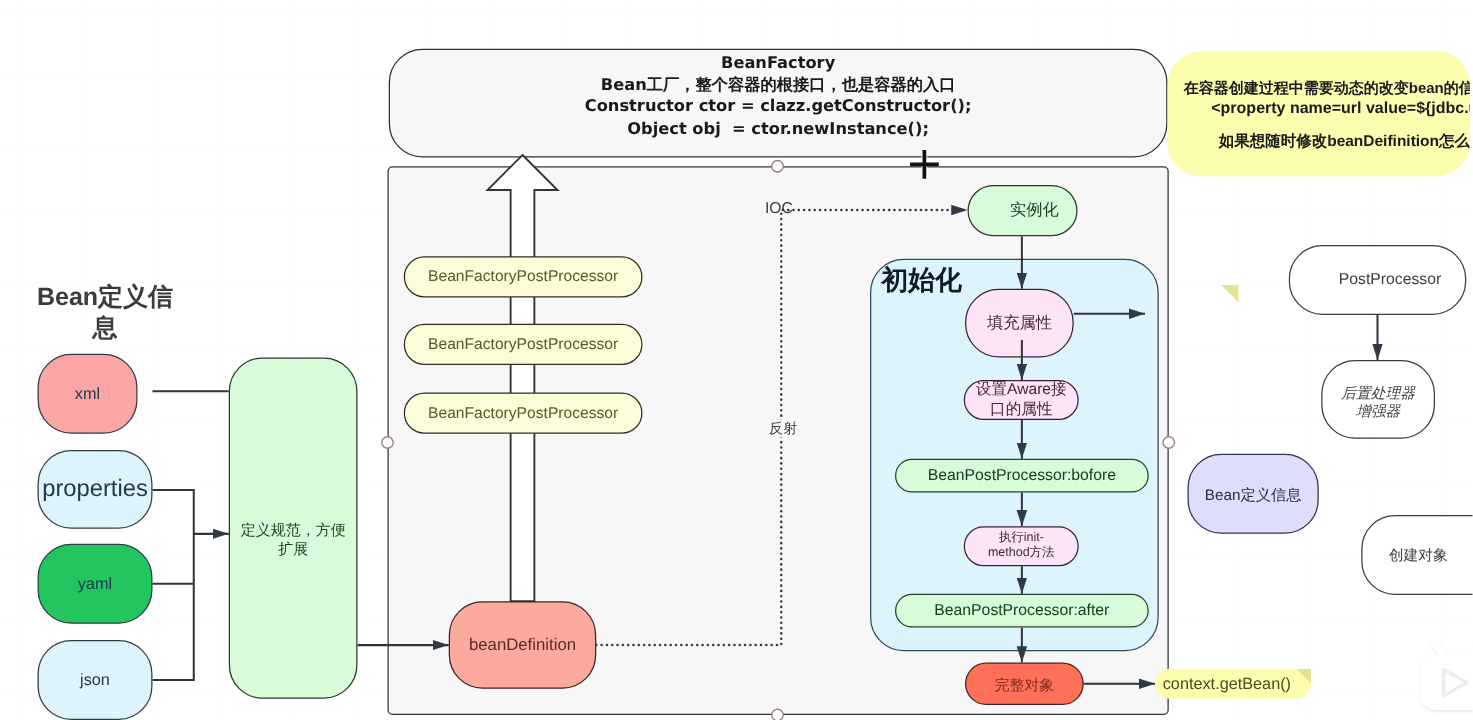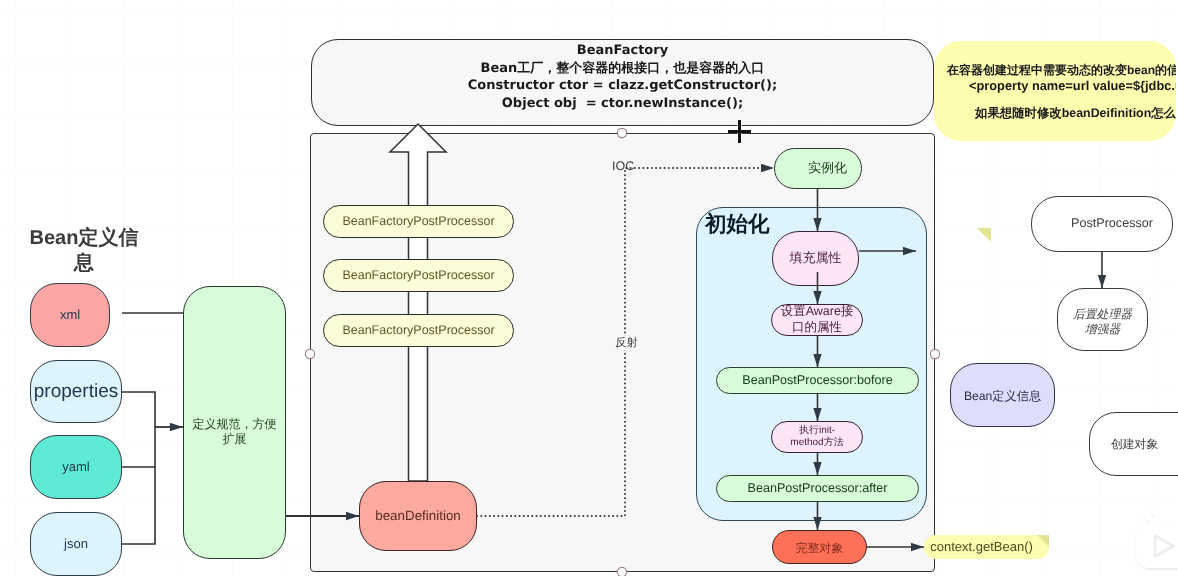--- a/index.html
+++ b/index.html
@@ -39,21 +39,21 @@
   </div>
 
   <div class="box t-title" style="left:24px;top:241px;width:120px;height:19px;justify-content:flex-start;">Bean定义信息</div>
 
   <div class="box" style="left:30px;top:283px;width:80px;height:64px;background:#fca5a5;border:1.8px solid #2f3d45;">
     <span style="font-size:13px;color:#20394f;">xml</span>
   </div>
   <div class="box" style="left:30px;top:360px;width:92px;height:63px;background:#ddf4fd;border:1.8px solid #2f3d45;">
     <span style="font-size:19px;color:#20394f;">properties</span>
   </div>
-  <div class="box" style="left:30px;top:435px;width:92px;height:64px;background:#5eead4;border:1.8px solid #2f3d45;">
+  <div class="box" style="left:30px;top:435px;width:92px;height:64px;background:#22c55e;border:1.8px solid #2f3d45;">
     <span style="font-size:13px;color:#20394f;">yaml</span>
   </div>
   <div class="box" style="left:30px;top:512px;width:92px;height:64px;background:#ddf4fd;border:1.8px solid #2f3d45;">
     <span style="font-size:13px;color:#20394f;">json</span>
   </div>
 
   <div class="box" style="left:183px;top:286px;width:103px;height:273px;background:#d8fcd9;border:1.8px solid #28382a;">
     <span style="font-size:12px;color:#26451f;line-height:14.5px;position:relative;top:9px;">定义规范，方便
 扩展</span>
   </div>

